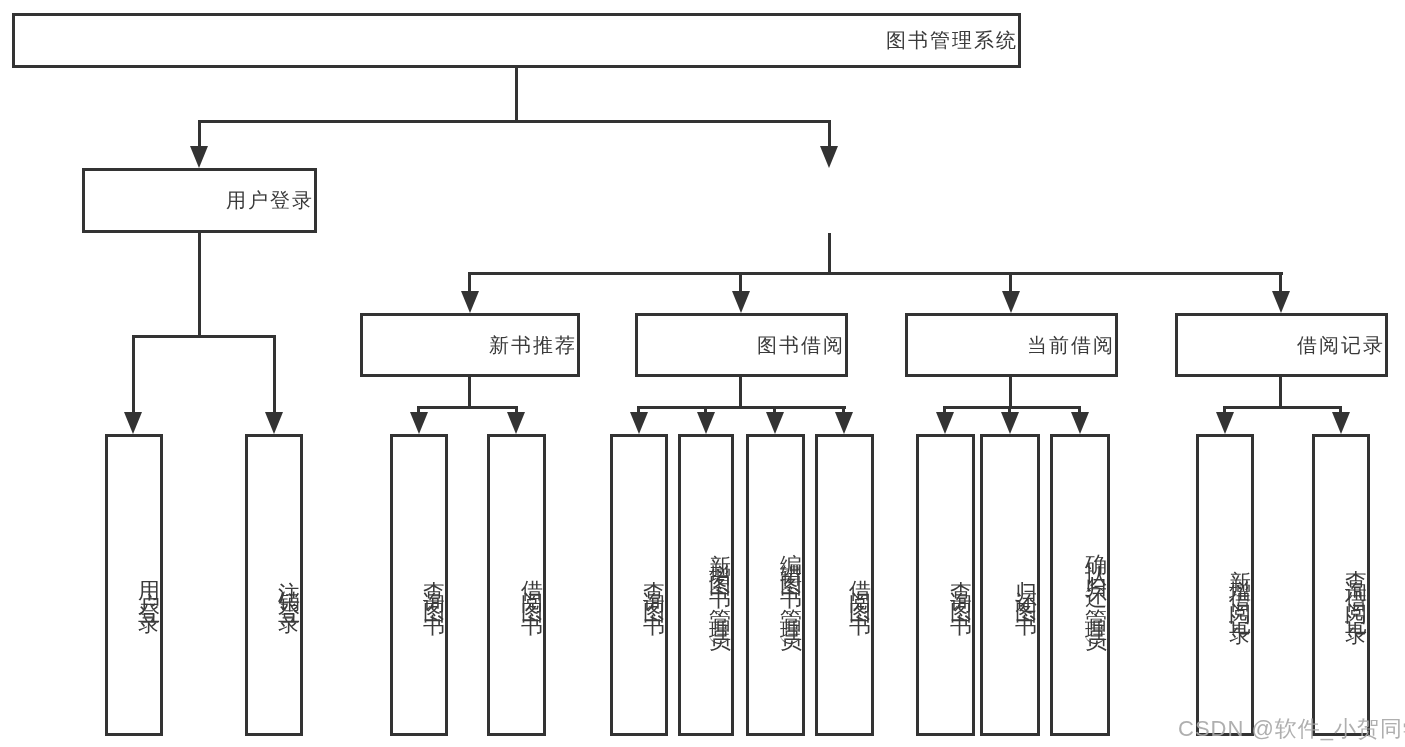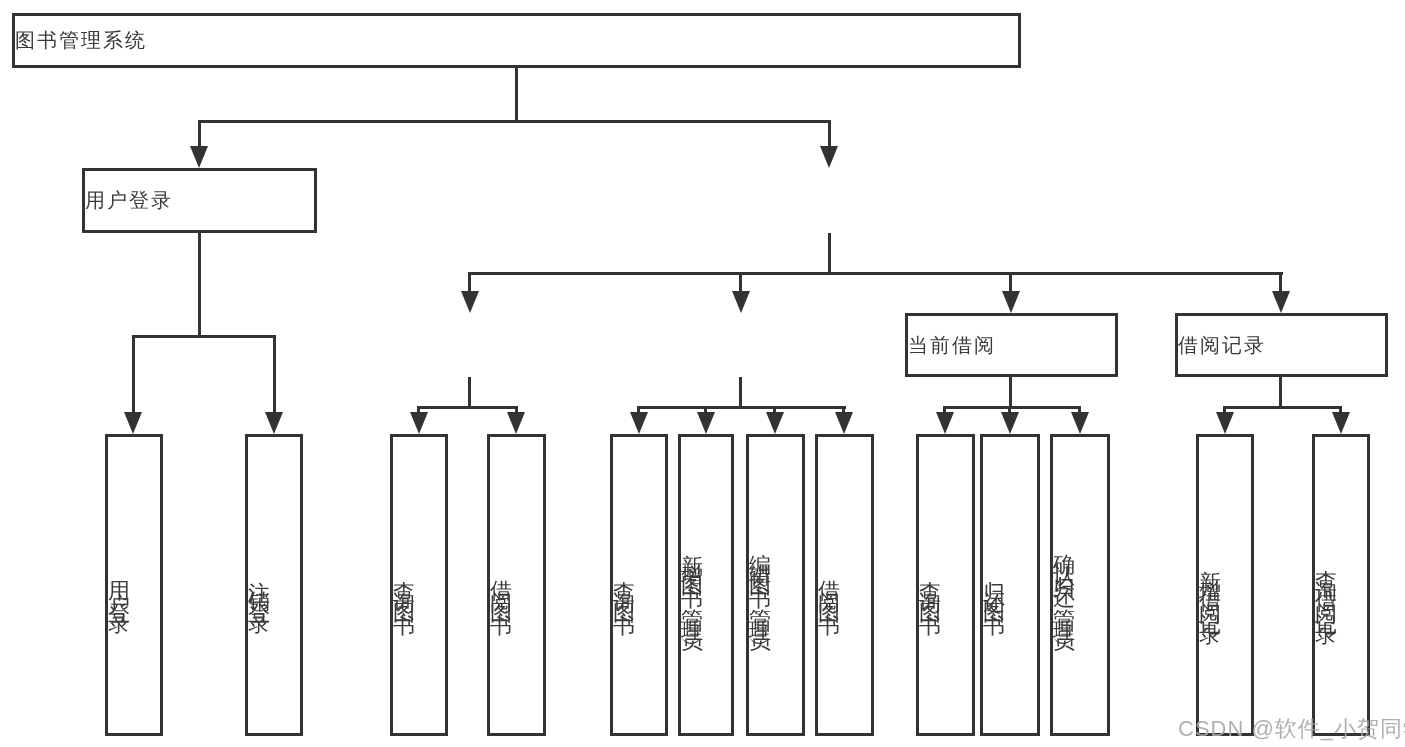--- a/index.html
+++ b/index.html
@@ -11,21 +11,21 @@
     font-family: "Liberation Sans", sans-serif;
     overflow: hidden;
   }
   .node {
     position: absolute;
     box-sizing: border-box;
     border: 3px solid #333333;
     background: #ffffff;
     display: flex;
     align-items: center;
-    justify-content: flex-start;
+    justify-content: flex-end;
     color: #3a3a3a;
   }
   .h-label {
     font-size: 20px;
     letter-spacing: 2px;
     white-space: nowrap;
   }
   .v-label {
     writing-mode: vertical-rl;
     text-orientation: mixed;
@@ -61,20 +61,26 @@
 <div class="canvas">
 
   <div class="node" style="left:12px;top:13px;width:1009px;height:55px">
     <span class="h-label">图书管理系统</span>
   </div>
 
   <div class="node" style="left:82px;top:168px;width:235px;height:65px">
     <span class="h-label">用户登录</span>
   </div>
 
+  <div class="node" style="left:360px;top:313px;width:220px;height:64px">
+    <span class="h-label">新书推荐</span>
+  </div>
+  <div class="node" style="left:635px;top:313px;width:213px;height:64px">
+    <span class="h-label">图书借阅</span>
+  </div>
   <div class="node" style="left:1175px;top:313px;width:213px;height:64px">
     <span class="h-label">借阅记录</span>
   </div>
   <div class="node" style="left:905px;top:313px;width:213px;height:64px">
     <span class="h-label">当前借阅</span>
   </div>
 
   <div class="node" style="left:105px;top:434px;width:58px;height:302px">
     <span class="v-label">用户登录</span>
   </div>

